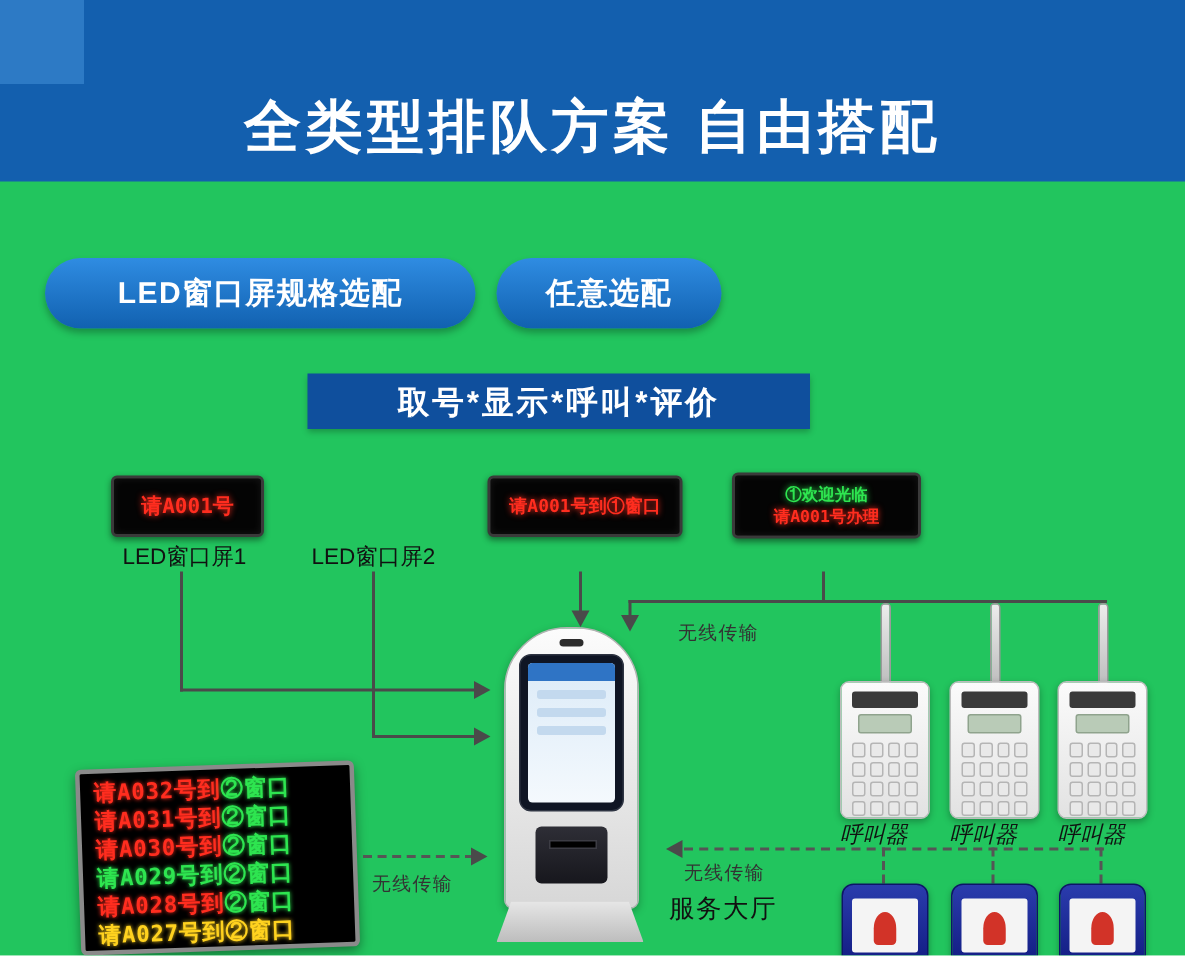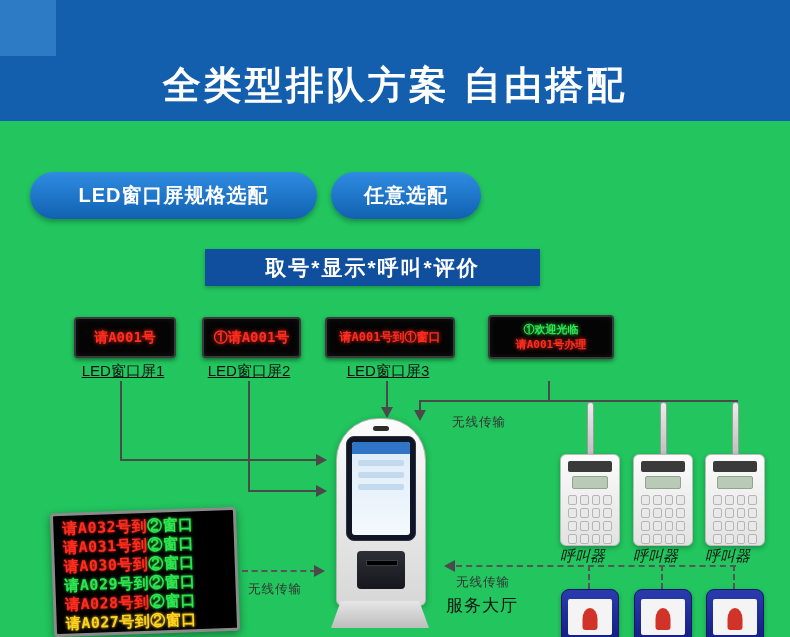--- a/index.html
+++ b/index.html
@@ -29,21 +29,21 @@
   
   .led{position:absolute;background:#040404;border:2px solid #3a3a3a;border-radius:4px;
         display:flex;flex-direction:column;align-items:center;justify-content:center;
         box-shadow:inset 0 0 6px rgba(255,255,255,.08),0 2px 4px rgba(0,0,0,.45);
         font-weight:bold;font-family:"DejaVu Sans Mono", monospace;}
   .led .t{text-shadow:0 0 4px currentColor;white-space:nowrap;}
   .led1{left:74px;top:317px;width:98px;height:37px;font-size:14px;}
   .led2{left:202px;top:317px;width:95px;height:37px;font-size:14px;}
   .led3{left:325px;top:317px;width:126px;height:37px;font-size:12px;}
   .led4{left:488px;top:315px;width:122px;height:40px;font-size:11px;line-height:15px;}
-  .led-label{position:absolute;top:362px;width:130px;text-align:center;font-size:15px;color:#111;text-decoration:underline;}
+  .led-label{position:absolute;top:362px;width:130px;text-align:center;font-size:15px;color:#111;}
 
   
   .line{position:absolute;background:#4a4a4a;}
   .dash-h{position:absolute;border-top:2px dashed #555;}
   .dash-v{position:absolute;border-left:2px dashed #555;}
   .arr{position:absolute;width:0;height:0;}
   .arr-right{border-left:11px solid #4a4a4a;border-top:6px solid transparent;border-bottom:6px solid transparent;}
   .arr-left{border-right:11px solid #4a4a4a;border-top:6px solid transparent;border-bottom:6px solid transparent;}
   .arr-down{border-top:11px solid #4a4a4a;border-left:6px solid transparent;border-right:6px solid transparent;}
 
@@ -109,34 +109,30 @@
   </header>
 
   <div class="pill pill2">任意选配</div>
   <div class="pill pill1">LED窗口屏规格选配</div>
 
   <div class="tagline">取号*显示*呼叫*评价</div>
 
   <div class="led led1">
     <span class="t" style="color: rgb(255, 45, 31); text-align: center;">请A001号</span>
   </div>
-  <div class="led led2">
-    <span class="t" style="color: rgb(255, 45, 31);">①请A001号</span>
-  </div>
   <div class="led led3">
     <span class="t" style="color: rgb(255, 45, 31);">请A001号到①窗口</span>
   </div>
   <div class="led led4">
     <span class="t" style="color: rgb(46, 229, 80);">①欢迎光临</span>
     <span class="t" style="color: rgb(255, 45, 31);">请A001号办理</span>
   </div>
 
   <div class="led-label" style="left:58px;">LED窗口屏1</div>
   <div class="led-label" style="left:184px;">LED窗口屏2</div>
-  <div class="led-label" style="left:323px;">LED窗口屏3</div>
 
   <div class="line" style="left:120px;top:381px;width:2px;height:80px;"></div>
   <div class="line" style="left:120px;top:459px;width:198px;height:2px;"></div>
   <div class="arr arr-right" style="left:316px;top:454px;"></div>
 
   <div class="line" style="left:248px;top:381px;width:2px;height:111px;"></div>
   <div class="line" style="left:248px;top:490px;width:70px;height:2px;"></div>
   <div class="arr arr-right" style="left:316px;top:485px;"></div>
 
   <div class="line" style="left:386px;top:381px;width:2px;height:28px;"></div>

